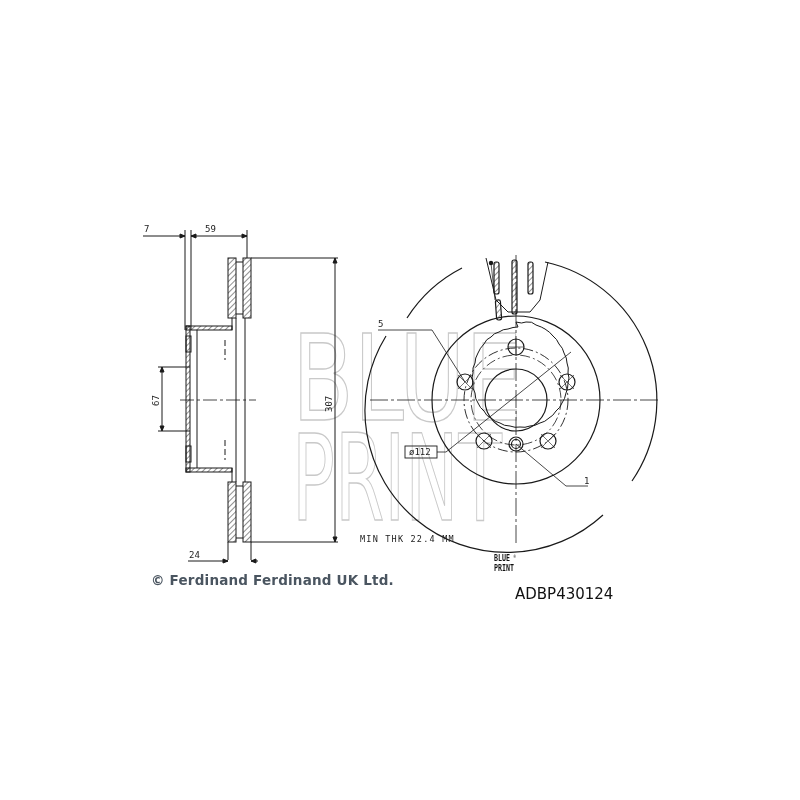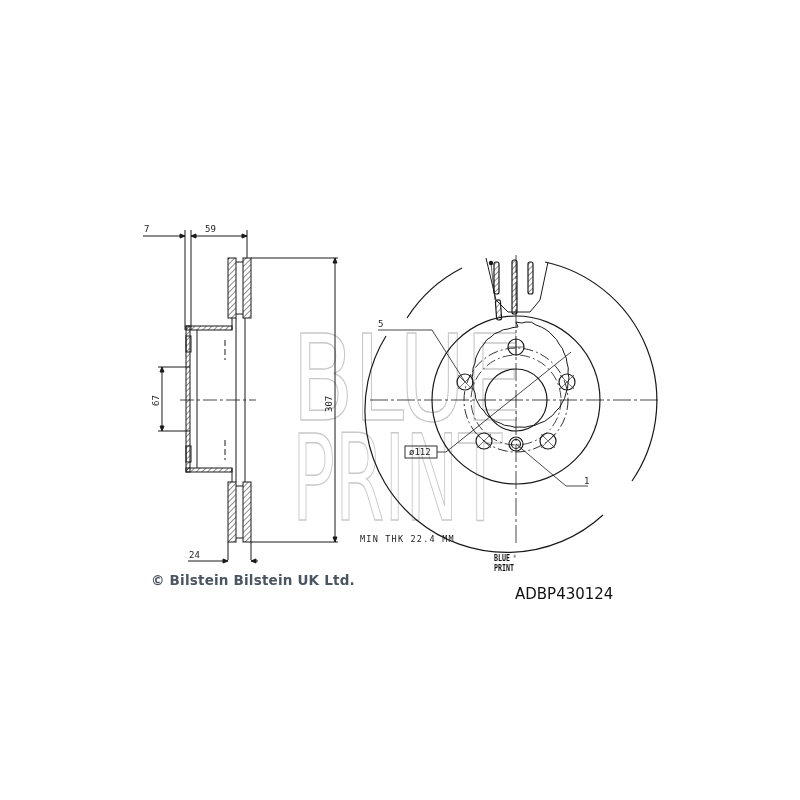--- a/index.html
+++ b/index.html
@@ -145,20 +145,20 @@
     <rect x="405" y="446" width="32" height="12" stroke-width="0.9"></rect>
   </g>
 
   <text class="dim-label" x="378" y="327">5</text>
   <text class="dim-label" x="409" y="455" font-size="8">ø112</text>
   <text class="dim-label" x="584" y="484">1</text>
 </svg>
 
 <div id="min-thk">MIN THK 22.4 MM</div>
 
-<div id="copyright">© Bilstein Bilstein UK Ltd.</div>
+<div id="copyright">© Ferdinand Ferdinand UK Ltd.</div>
 
 <div id="logo-small">
   <div>BLUE</div>
   <div>PRINT</div>
   <span class="reg">®</span>
 </div>
 <div id="part-number">ADBP430124</div>
 
 </body></html>

